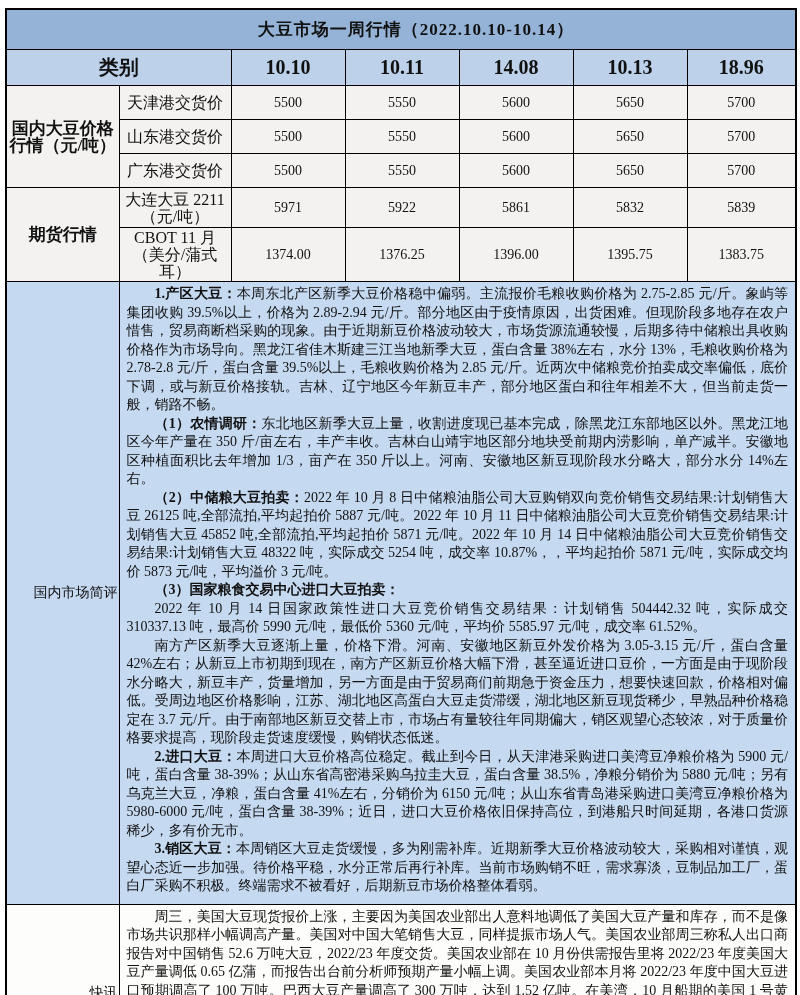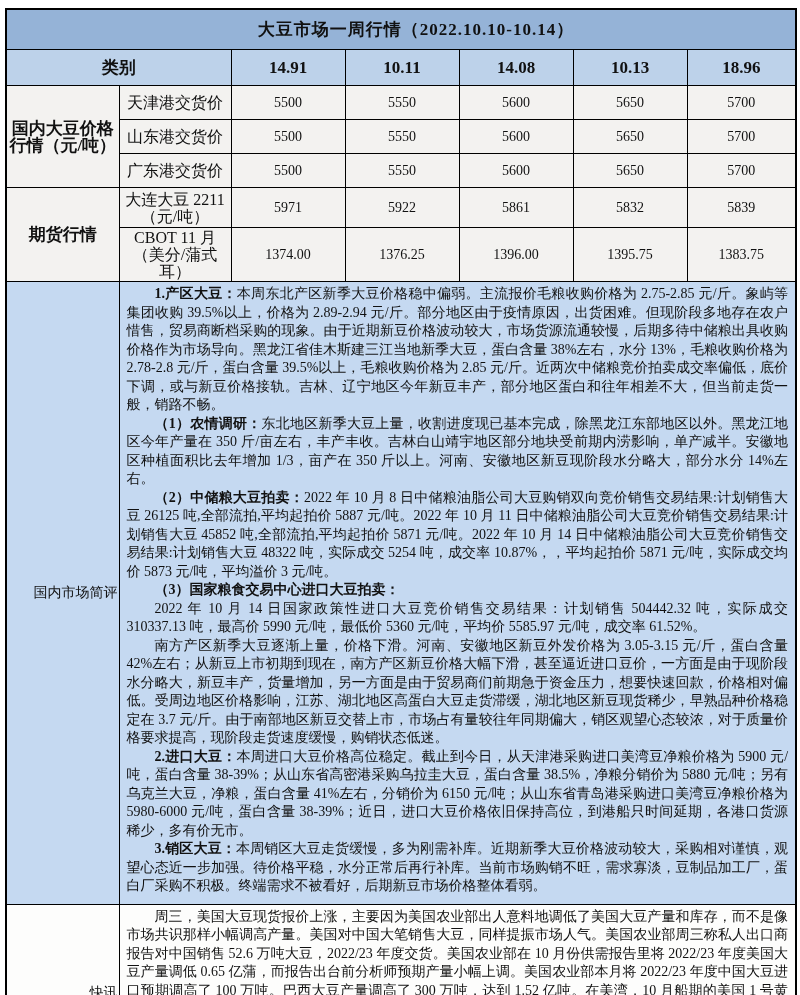--- a/index.html
+++ b/index.html
@@ -15,21 +15,21 @@
   html,body{margin:0;padding:0;background:#ffffff;}
   body{width:800px;height:995px;overflow:hidden;
        font-family:"Liberation Serif","DejaVu Serif",serif;color:var(--ink);}
   .sheet{padding:8px 5px 0 5px;}
   table.market{border-collapse:collapse;table-layout:fixed;width:790px;
                border:2px solid var(--border);}
   td{border:1px solid var(--border);overflow:hidden;}
   .title-cell{height:37px;background:var(--title-bg);text-align:center;
               font-weight:bold;font-size:17px;letter-spacing:1px;padding-left:31px;}
   .header-cell{height:33px;background:var(--header-bg);text-align:center;
-               font-weight:bold;font-size:17px;}
+               font-weight:bold;font-size:20px;}
   .group-label{background:var(--cell-bg);text-align:center;font-weight:bold;
                font-size:17px;white-space:pre-line;line-height:17px;}
   .sub-label{background:var(--cell-bg);text-align:center;font-size:16px;
              white-space:pre-line;line-height:17px;}
   .value-cell{background:var(--cell-bg);text-align:center;font-size:14px;}
   tr.price-row td{height:31px;}
   tr.fut-row-0 td{height:37px;}
   tr.fut-row-1 td{height:33px;}
   .section-label{text-align:right;font-weight:normal;font-size:14px;}
   .section-content{padding:3px 7px 8px 7px;font-size:14px;line-height:18.5px;
@@ -54,21 +54,21 @@
         <col style="width:114px">
       <col style="width:114px">
         <col style="width:109px">
     </colgroup>
     <tbody id="tbody">
         <tr>
           <td class="title-cell" colspan="7">大豆市场一周行情（2022.10.10-10.14）</td>
         </tr>
         <tr>
           <td class="header-cell" colspan="2">类别</td>
-          <td class="header-cell">14.91</td>
+          <td class="header-cell">10.10</td>
           <td class="header-cell">10.11</td>
           <td class="header-cell">14.08</td>
           <td class="header-cell">10.13</td>
           <td class="header-cell">18.96</td>
         </tr>
         <tr class="price-row">
           <td class="group-label" rowspan="3">国内大豆价格
 行情（元/吨）</td>
           <td class="sub-label">天津港交货价</td>
           <td class="value-cell">5500</td>

